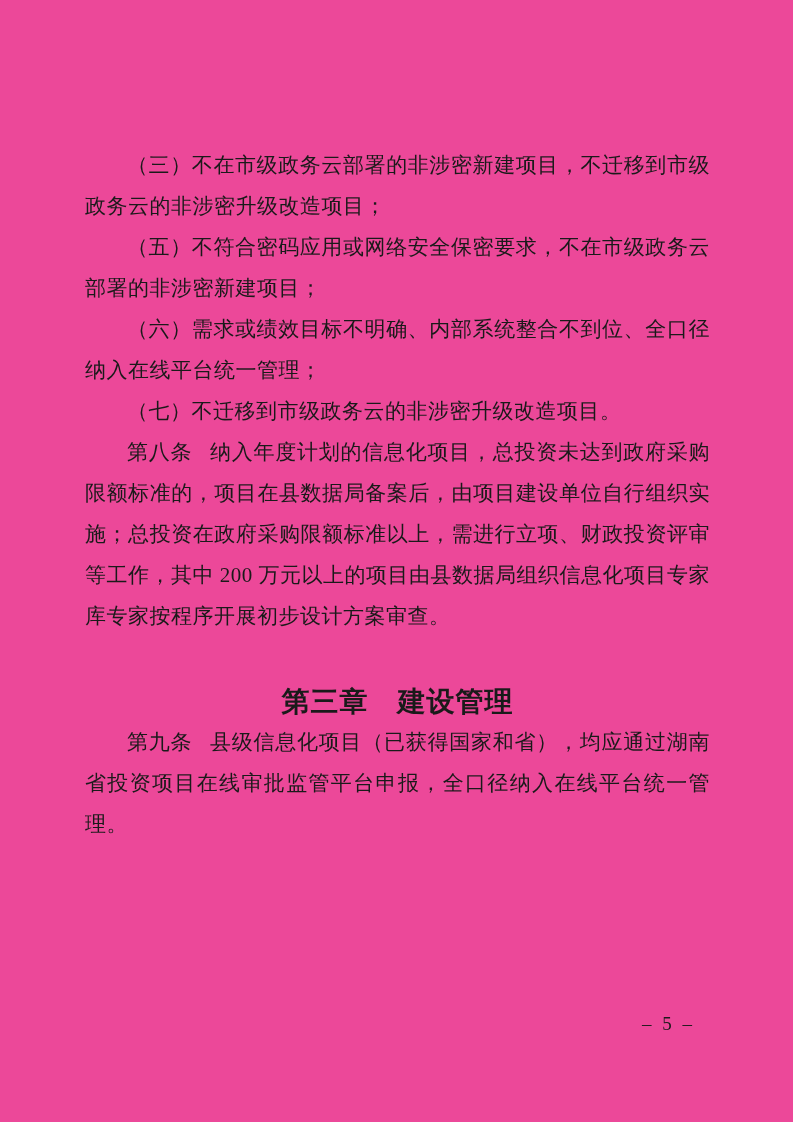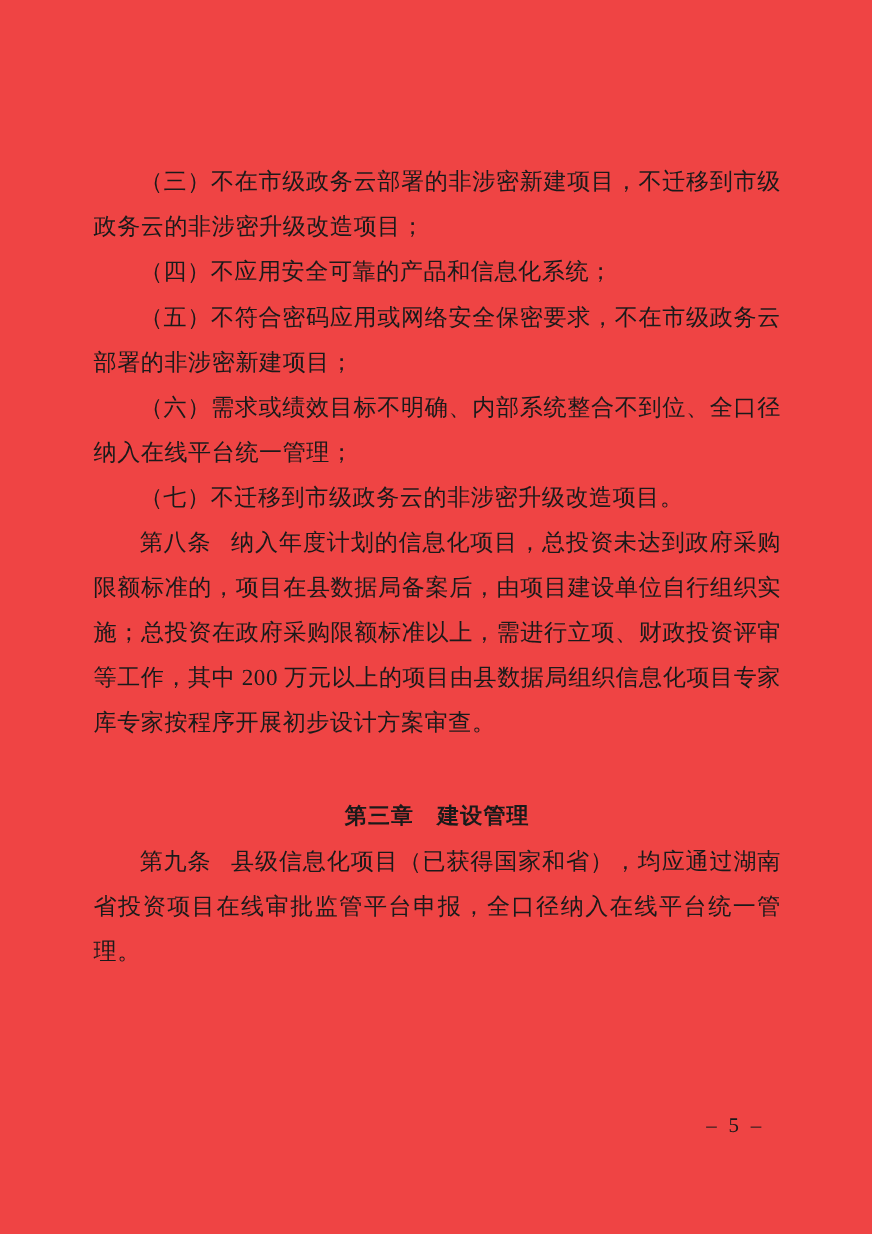--- a/index.html
+++ b/index.html
@@ -5,21 +5,21 @@
   html, body {
     margin: 0;
     padding: 0;
     background: #ffffff;
   }
   .page {
     position: relative;
     width: 793px;
     height: 1122px;
     margin: 0 auto;
-    background: #ef4444;
+    background: #ec4899;
     color: #1a1a1a;
     font-family: "Liberation Serif", "DejaVu Serif", serif;
     overflow: hidden;
     box-sizing: border-box;
   }
   .doc-body {
     position: absolute;
     top: 145px;
     left: 85px;
     width: 625px;
@@ -35,21 +35,21 @@
     text-indent: 2em;
   }
   .article-label {
     font-weight: normal;
     margin-right: 0.85em;
     white-space: nowrap;
   }
   h2.chapter-heading {
     margin: 44px 0 0 0;
     padding: 0;
-    font-size: 20px;
+    font-size: 28px;
     font-weight: bold;
     line-height: 41px;
     text-align: center;
     text-indent: 0;
     letter-spacing: 1px;
   }
   .page-number {
     position: absolute;
     top: 1010px;
     right: 98px;
@@ -59,21 +59,20 @@
     color: #1a1a1a;
     font-family: "Liberation Serif", "DejaVu Serif", serif;
   }
 </style>
 </head>
 <body>
 
 <div class="page">
   <div class="doc-body">
       <p class="para">（三）不在市级政务云部署的非涉密新建项目，不迁移到市级政务云的非涉密升级改造项目；</p>
-      <p class="para">（四）不应用安全可靠的产品和信息化系统；</p>
       <p class="para">（五）不符合密码应用或网络安全保密要求，不在市级政务云部署的非涉密新建项目；</p>
       <p class="para">（六）需求或绩效目标不明确、内部系统整合不到位、全口径纳入在线平台统一管理；</p>
       <p class="para">（七）不迁移到市级政务云的非涉密升级改造项目。</p>
       <p class="para"><span class="article-label">第八条</span><span>纳入年度计划的信息化项目，总投资未达到政府采购限额标准的，项目在县数据局备案后，由项目建设单位自行组织实施；总投资在政府采购限额标准以上，需进行立项、财政投资评审等工作，其中 200 万元以上的项目由县数据局组织信息化项目专家库专家按程序开展初步设计方案审查。</span></p>
       <h2 class="chapter-heading">第三章　建设管理</h2>
       <p class="para"><span class="article-label">第九条</span><span>县级信息化项目（已获得国家和省），均应通过湖南省投资项目在线审批监管平台申报，全口径纳入在线平台统一管理。</span></p>
     </div>
   <div class="page-number">– 5 –</div>
 </div>
 

